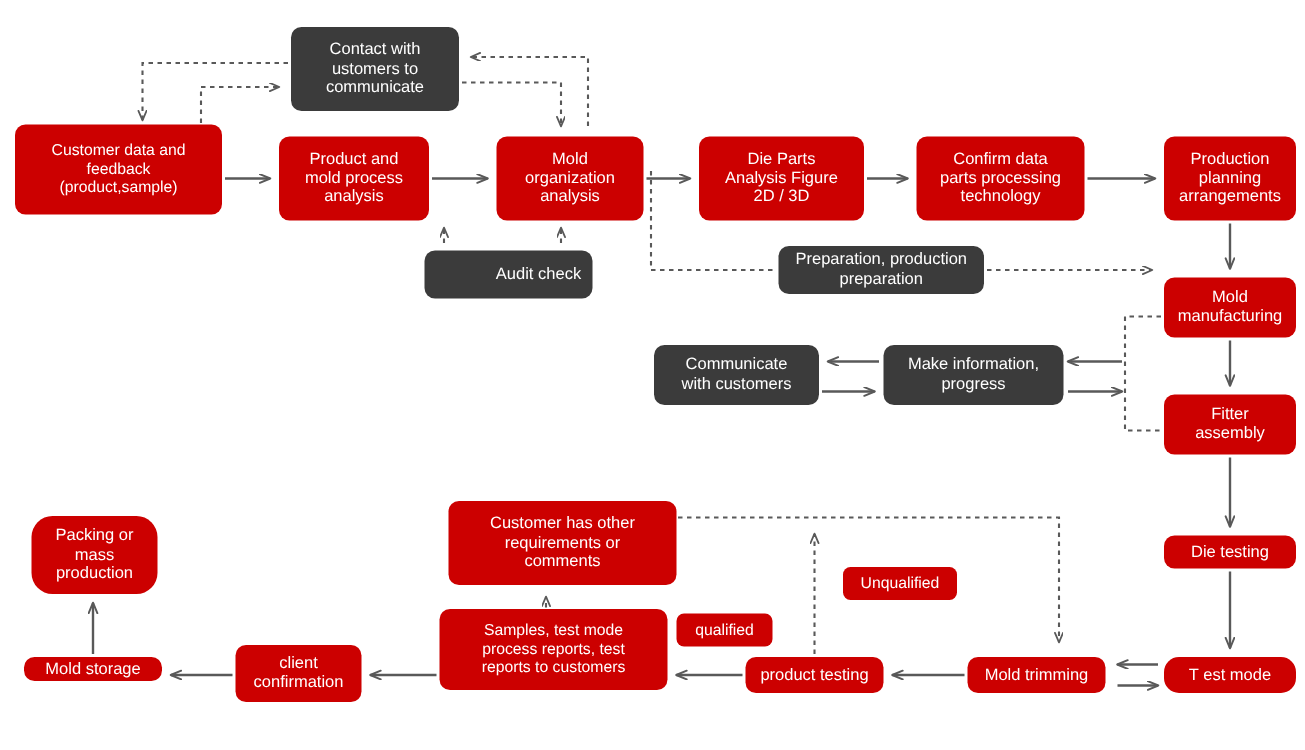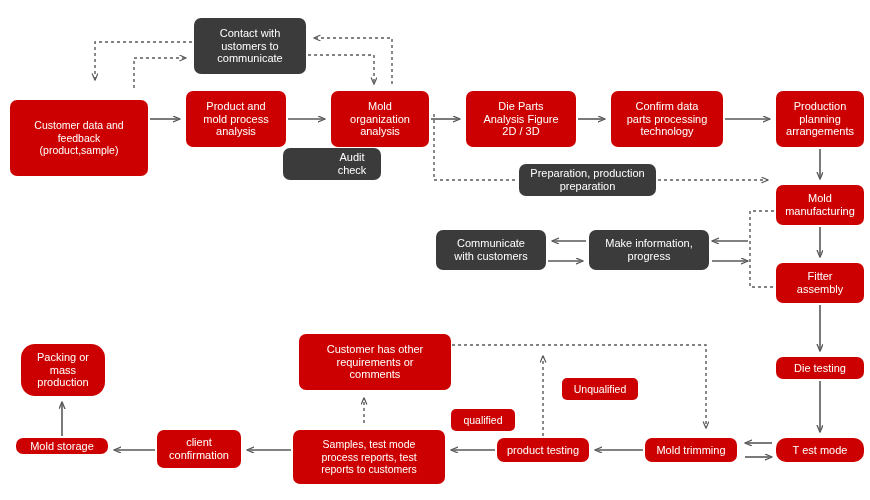--- a/index.html
+++ b/index.html
@@ -111,21 +111,21 @@
       <path d="M543,436 L543,356" marker-end="url(#ahD)"></path>
 
       <path d="M452,345 L706,345 L706,428" marker-end="url(#ahD)"></path>
     </g>
   </svg>
 
   <div class="node gray md" style="left:194px;top:18px;width:112px;height:56px;">Contact with
 ustomers to
 communicate</div>
 
-  <div class="node red sm" style="left:10px;top:100px;width:138px;height:76px;">Customer data and
+  <div class="node red sm" style="left:10px;top:83px;width:138px;height:60px;">Customer data and
 feedback
 (product,sample)</div>
 
   <div class="node red md" style="left:186px;top:91px;width:100px;height:56px;">Product and
 mold process
 analysis</div>
 
   <div class="node red md" style="left:331px;top:91px;width:98px;height:56px;">Mold
 organization
 analysis</div>
@@ -135,21 +135,21 @@
 2D / 3D</div>
 
   <div class="node red md" style="left:611px;top:91px;width:112px;height:56px;">Confirm data
 parts processing
 technology</div>
 
   <div class="node red md" style="left:776px;top:91px;width:88px;height:56px;">Production
 planning
 arrangements</div>
 
-  <div class="node gray md" style="left:283px;top:148px;width:98px;height:32px;padding-left:44px;">Audit check</div>
+  <div class="node gray md" style="left:283px;top:167px;width:112px;height:32px;padding-left:44px;">Audit check</div>
 
   <div class="node gray md" style="left:519px;top:164px;width:137px;height:32px;">Preparation, production
 preparation</div>
 
   <div class="node red md" style="left:776px;top:185px;width:88px;height:40px;">Mold
 manufacturing</div>
 
   <div class="node gray md" style="left:436px;top:230px;width:110px;height:40px;">Communicate
 with customers</div>
 
@@ -166,21 +166,21 @@
 comments</div>
 
   <div class="node red md" style="left:21px;top:344px;width:84px;height:52px;border-radius:14px;">Packing or
 mass
 production</div>
 
   <div class="node red lbl" style="left:562px;top:378px;width:76px;height:22px;">Unqualified</div>
 
   <div class="node red lbl" style="left:451px;top:409px;width:64px;height:22px;">qualified</div>
 
-  <div class="node red sm" style="left:293px;top:430px;width:152px;height:54px;">Samples, test mode
+  <div class="node red sm" style="left:293px;top:406px;width:152px;height:54px;">Samples, test mode
 process reports, test
 reports to customers</div>
 
   <div class="node red md" style="left:157px;top:430px;width:84px;height:38px;">client
 confirmation</div>
 
   <div class="node red md" style="left:16px;top:438px;width:92px;height:16px;">Mold storage</div>
 
   <div class="node red md" style="left:497px;top:438px;width:92px;height:24px;">product testing</div>
 

